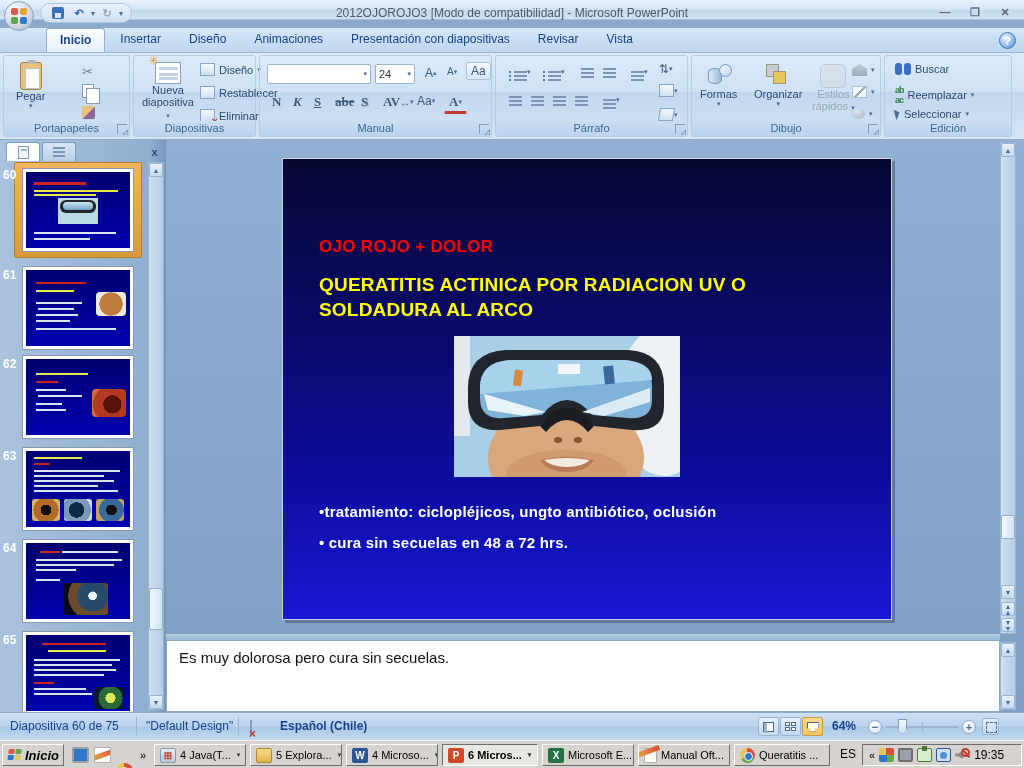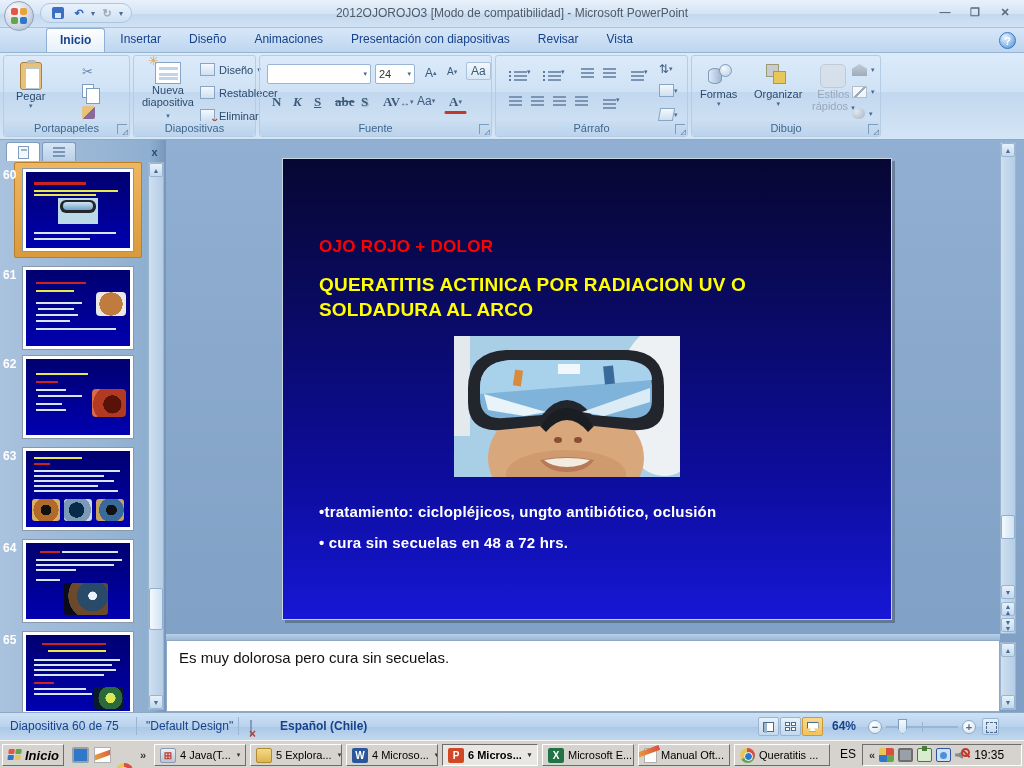--- a/index.html
+++ b/index.html
@@ -1,21 +1,21 @@
 <!DOCTYPE html>
 <html><head>
 <meta charset="utf-8">
 <style>
   * { margin:0; padding:0; box-sizing:border-box; }
   html,body { width:1024px; height:768px; overflow:hidden; font-family:"Liberation Sans",sans-serif; }
   .abs { position:absolute; }
   #app { position:relative; width:1024px; height:768px; background:#8aa9cd; }
 
   
-  #titlebar { left:0; top:0; width:1024px; height:28px;
+  #titlebar { left:0; top:0; width:1024px; height:20px;
     background:linear-gradient(180deg,#e8f1fb 0%,#d4e4f5 50%,#c4d8ee 51%,#d0e2f4 100%);
     border-bottom:1px solid #a8c3e0; }
   #orb { left:4px; top:1px; width:30px; height:30px; border-radius:50%; z-index:5;
     background:radial-gradient(circle at 35% 30%,#fdfdfd,#cdd6e2 60%,#9fb0c4);
     border:1px solid #8ea2ba; display:flex; align-items:center; justify-content:center; }
   .orbgrid { width:16px; height:16px; display:grid; grid-template-columns:7px 7px; grid-template-rows:7px 7px; gap:2px; }
   .orbgrid i { border-radius:2px; }
   .o1{background:#e2574c}.o2{background:#64a64b}.o3{background:#2f77c9}.o4{background:#e8a33d}
   .qat { left:40px; top:3px; height:20px; display:flex; gap:3px; align-items:center;
     background:linear-gradient(180deg,#e9f2fc,#cfe0f2); border:1px solid #aec6e2; border-radius:10px; padding:0 8px; }
@@ -319,21 +319,21 @@
         </span>
       <span class="fbtn abs" style="left:96px;top:36px;text-shadow:1px 1px 1px #8aa;">
           <b>S</b>
         </span>
       <span class="fbtn abs" style="left:118px;top:36px;font-size:10px;"><b>AV</b>↔<span class="dd">▾</span></span>
       <span class="fbtn abs" style="left:152px;top:36px;">Aa<span class="dd">▾</span></span>
       <span class="fbtn abs" style="left:184px;top:36px;border-bottom:3px solid #c0392b;">
           <b>A</b>
           <span class="dd">▾</span>
         </span>
-      <div class="grouplabel">Fuente</div>
+      <div class="grouplabel">Manual</div>
       <div class="launcher"></div>
     </div>
 
     <div class="group" style="left:495px;width:193px;">
       <span class="fbtn abs" style="left:8px;top:10px;">
           <span class="lines dotted" style="margin-left:5px;"></span>
           <span class="dd">▾</span>
         </span>
       <span class="fbtn abs" style="left:42px;top:10px;">
           <span class="lines dotted" style="margin-left:5px;"></span>
@@ -409,20 +409,37 @@
           <span class="dd">▾</span>
         </div>
       <div class="smallbtn" style="left:160px;top:52px;">
           <span class="eff-ic"></span>
           <span class="dd">▾</span>
         </div>
       <div class="grouplabel">Dibujo</div>
       <div class="launcher"></div>
     </div>
 
+    <div class="group" style="left:884px;width:128px;">
+      <div class="smallbtn" style="left:10px;top:7px;">
+        <span class="binoc"></span>
+          <span>Buscar</span>
+      </div>
+      <div class="smallbtn" style="left:10px;top:29px;">
+        <span class="repl-ic">ab<br>ac</span>
+          <span>Reemplazar</span>
+          <span class="dd">▾</span>
+      </div>
+      <div class="smallbtn" style="left:10px;top:52px;">
+        <span class="cursor-ic"></span>
+          <span>Seleccionar</span>
+          <span class="dd">▾</span>
+      </div>
+      <div class="grouplabel">Edición</div>
+    </div>
   </div>
 
   <div id="workarea" class="abs">
 
     <div id="leftpane" class="abs">
       <div id="panetabs">
         <div class="panetab active" style="left:6px;">
             <span class="slides-ic"></span>
           </div>
         <div class="panetab" style="left:42px;">

